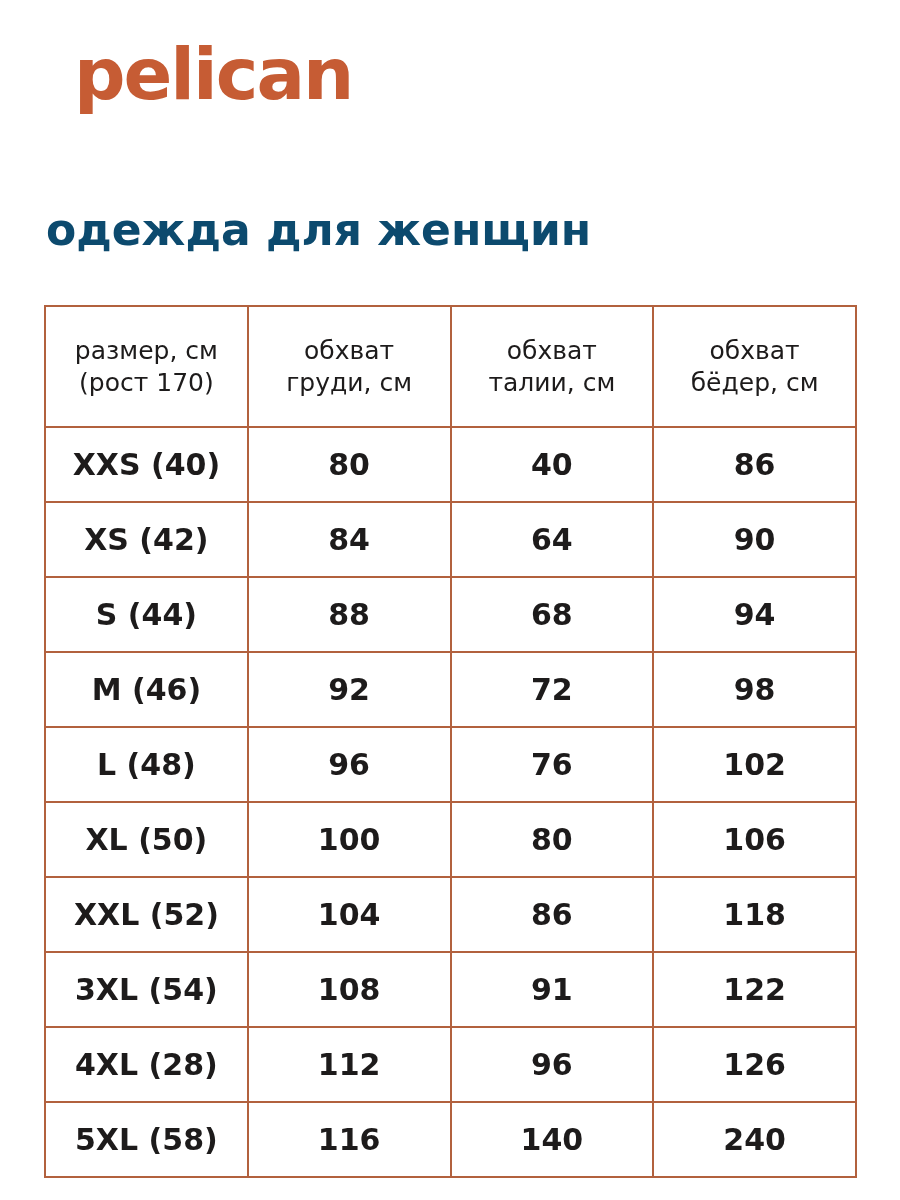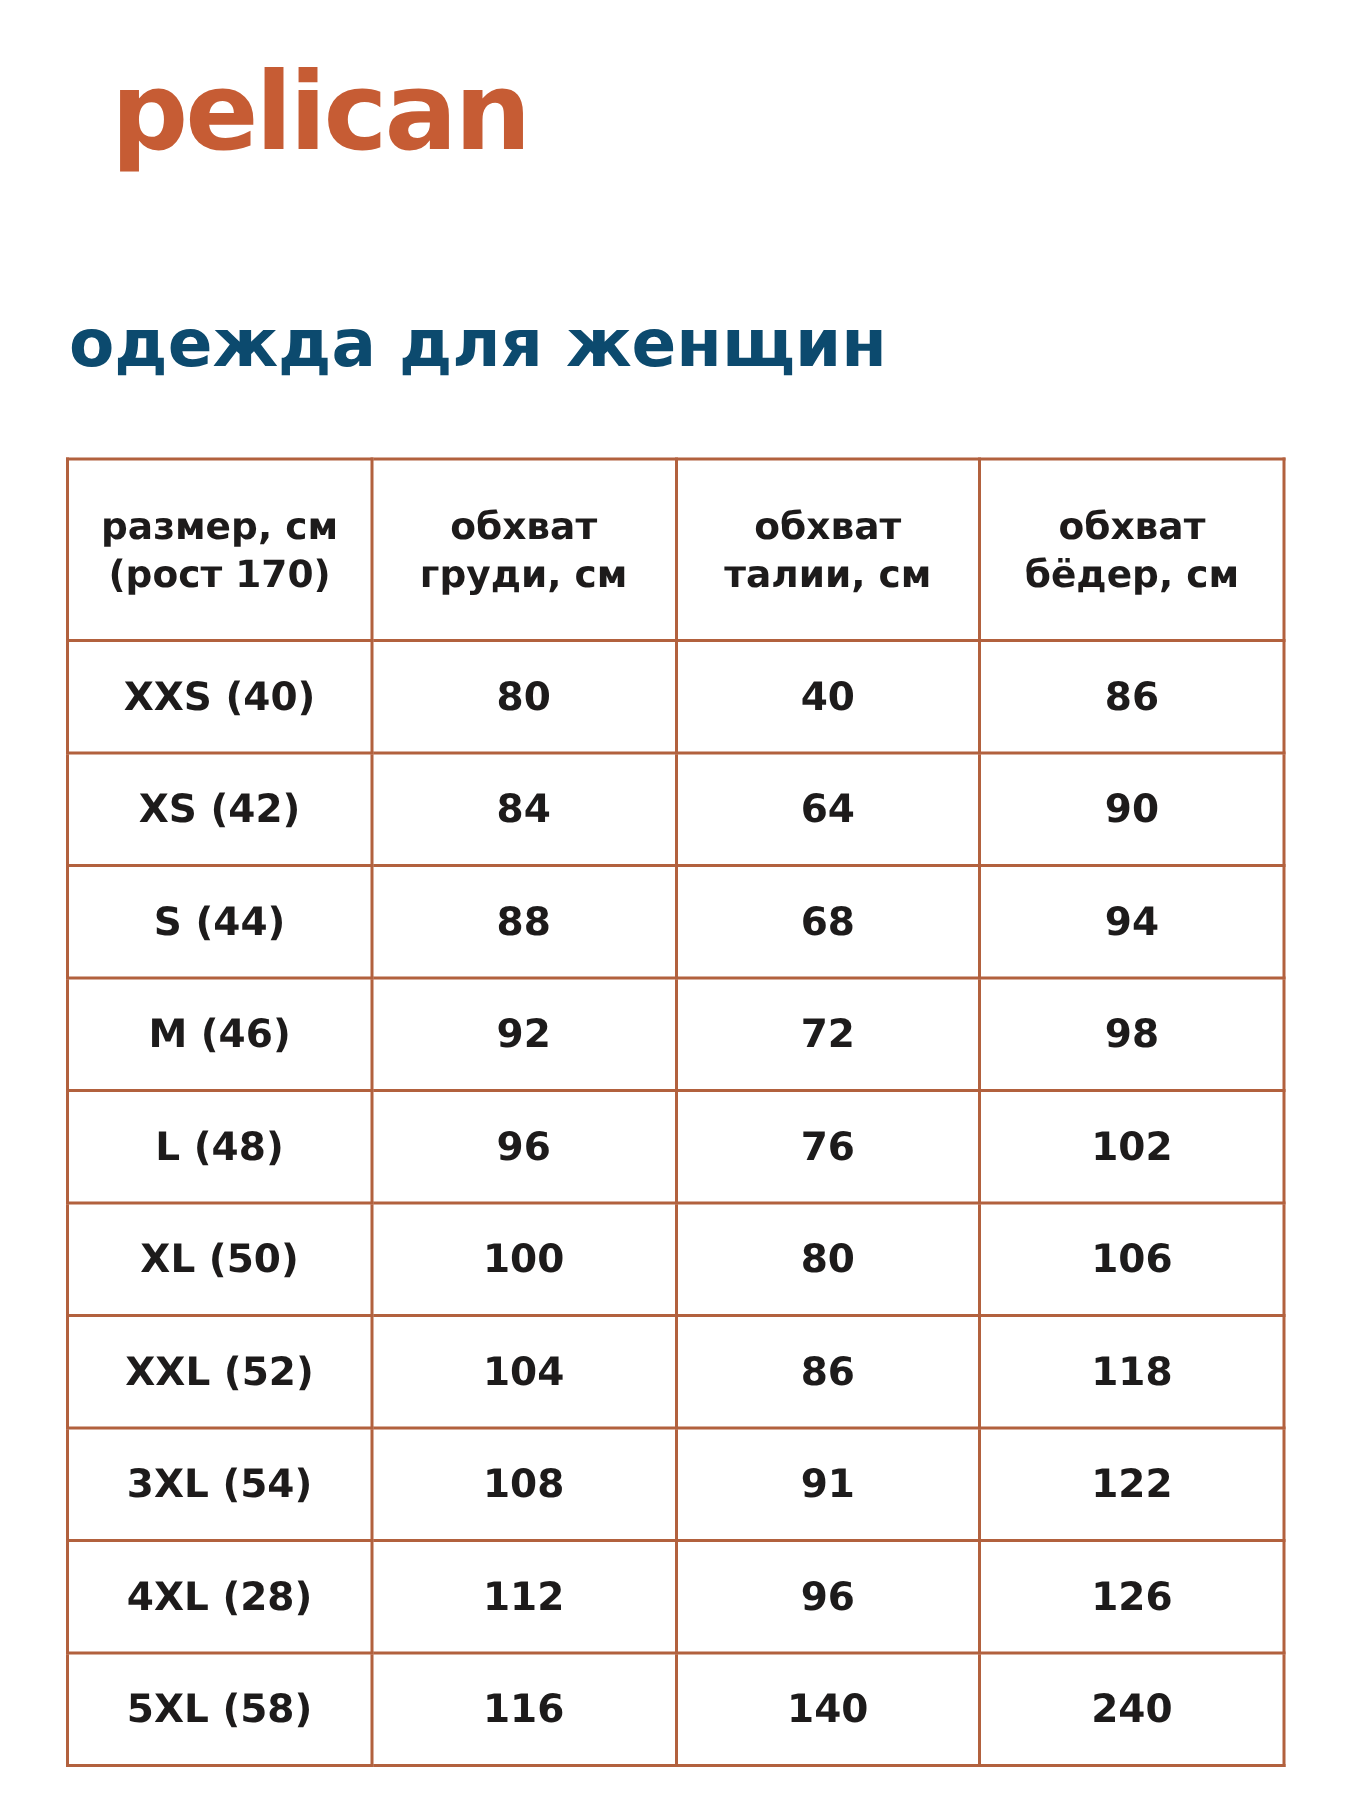--- a/index.html
+++ b/index.html
@@ -46,27 +46,27 @@
   table.size-table td {
     border: 2px solid #b2613e;
     text-align: center;
     vertical-align: middle;
     color: #1d1b1b;
     font-family: "DejaVu Sans", sans-serif;
   }
   table.size-table th {
     height: 121px;
     font-size: 25px;
-    font-weight: 700;
+    font-weight: 400;
     line-height: 1.25;
     white-space: pre-line;
   }
   table.size-table td {
     height: 75px;
-    font-size: 26px;
+    font-size: 30px;
     font-weight: 700;
     margin-top: 40px;
   }
 </style>
 </head>
 <body>
 
 <div class="page">
 
   <div class="logo">pelican</div>

